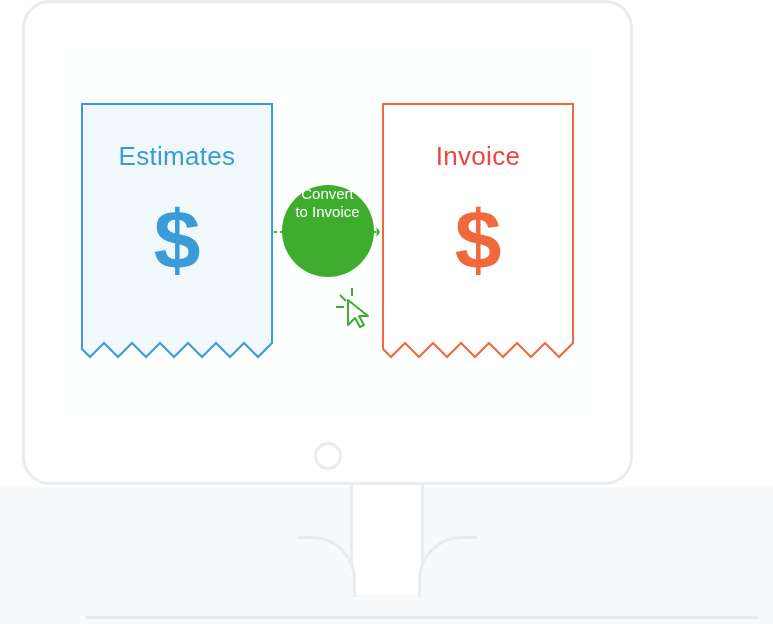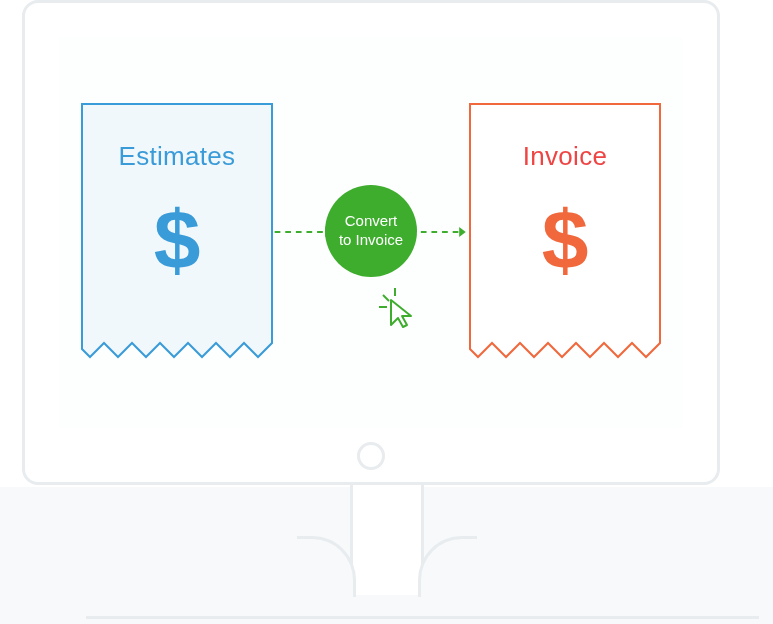--- a/index.html
+++ b/index.html
@@ -10,24 +10,24 @@
     background: linear-gradient(to bottom, #ffffff 0%, #ffffff 78%, #f7f9fa 78%, #f7f9fa 100%);
     position: relative;
     overflow: hidden;
   }
 
   
   .monitor {
     position: absolute;
     left: 22px;
     top: 0;
-    width: 698px;
+    width: 611px;
     height: 485px;
     border: 3px solid #e8ecef;
-    border-radius: 16px;
+    border-radius: 28px;
     background: #ffffff;
   }
   .monitor-inner {
     position: absolute;
     left: 34px;
     top: 34px;
     right: 34px;
     bottom: 54px;
     background: #fdfefe;
   }
@@ -145,21 +145,20 @@
     top: 128px;
     transform: translate(-50%, -50%);
     width: 92px;
     height: 92px;
     border-radius: 50%;
     background: #3ead2e;
     color: #ffffff;
     display: flex;
     flex-direction: column;
     align-items: center;
-    justify-content: center;
     font-size: 15px;
     line-height: 1.25;
     font-weight: 500;
     text-align: center;
     cursor: pointer;
   }
 
   .cursor-icon {
     position: absolute;
     left: calc(50% + 6px);

